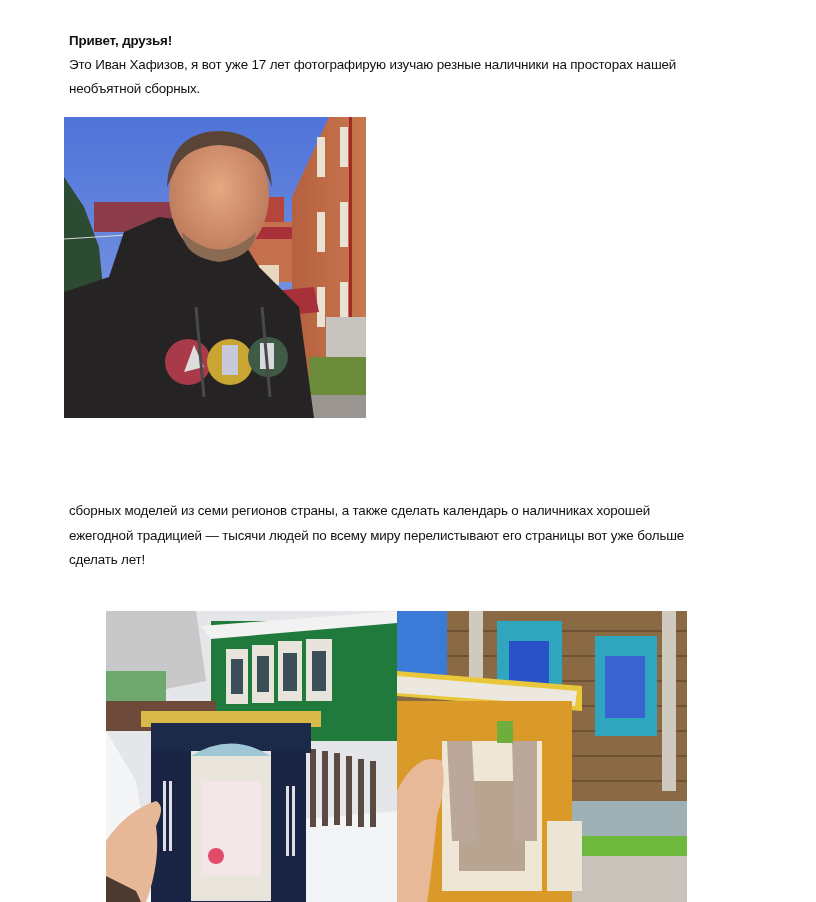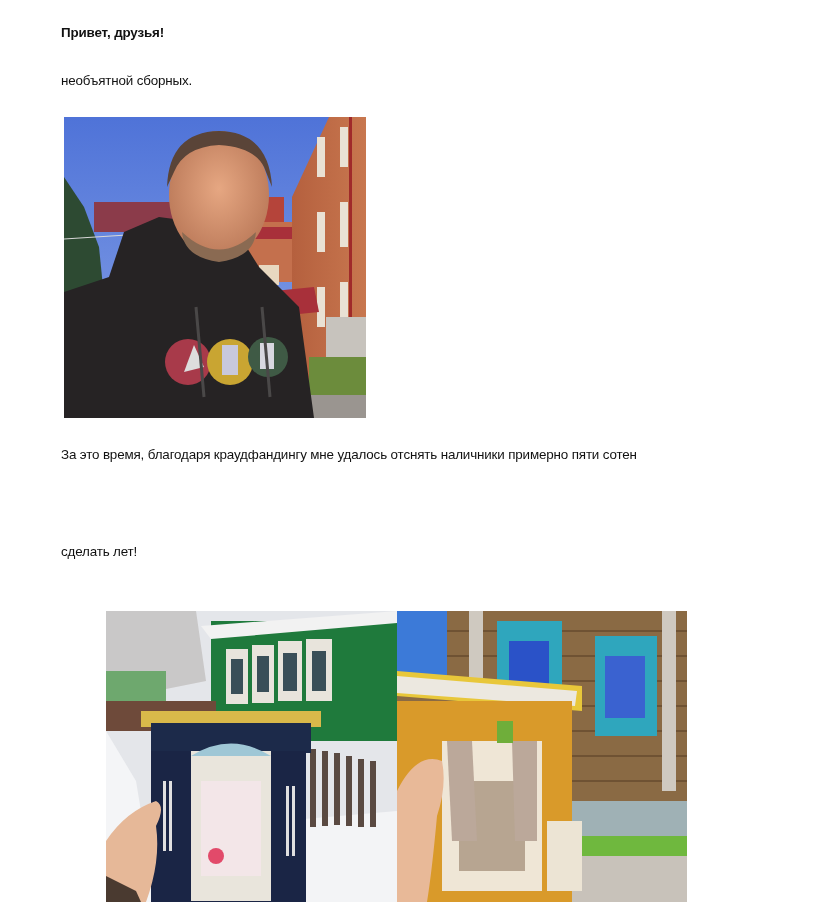--- a/index.html
+++ b/index.html
@@ -3,21 +3,21 @@
 <meta charset="utf-8">
 <style>
   html, body { margin: 0; padding: 0; background: #ffffff; }
   body {
     width: 816px; height: 902px; overflow: hidden; position: relative;
     font-family: "Liberation Sans", sans-serif; color: #111;
   }
   .para {
     position: absolute; left: 61px; width: 700px;
     font-size: 13.4px; line-height: 24.2px; letter-spacing: -0.15px;
-    margin: 0;
+    margin: 8px;
   }
   .greeting { top: 21px; font-weight: bold; }
   .intro { top: 45px; }
   .body2 { top: 443px; }
   .photo {
     position: absolute; left: 64px; top: 117px; width: 302px; height: 301px;
     overflow: hidden;
   }
   .gallery {
     position: absolute; left: 106px; top: 611px; width: 581px; height: 291px;
@@ -27,21 +27,21 @@
   .gal-left { width: 291px; }
   .gal-right { width: 290px; }
   svg { display: block; }
 </style>
 </head>
 <body>
 
 <p class="para greeting">Привет, друзья!</p>
 
 <p class="para intro">
-  <br>
+  <span>Это Иван Хафизов, я вот уже 17 лет фотографирую изучаю резные наличники на просторах нашей</span><br>
   <span>необъятной сборных.</span>
 </p>
 
 <div class="photo" title="Портрет автора">
   <svg width="302" height="301" viewBox="0 0 302 301">
     <defs>
       <linearGradient id="sky" x1="0" y1="0" x2="0" y2="1">
         <stop offset="0" stop-color="#4f73d8"></stop>
         <stop offset="1" stop-color="#8aa5e8"></stop>
       </linearGradient>
@@ -91,24 +91,24 @@
     <rect x="158" y="228" width="16" height="30" fill="#c8c8dc"></rect>
     <rect x="196" y="226" width="14" height="26" fill="#d8d8e0"></rect>
     <path d="M130 228 L140 250 L120 255 Z" fill="#ddd"></path>
 
     <path d="M132 190 L140 280" stroke="#4a4848" stroke-width="3"></path>
     <path d="M198 190 L206 280" stroke="#4a4848" stroke-width="3"></path>
   </svg>
 </div>
 
 <p class="para body2">
-  <span>За это время, благодаря краудфандингу мне удалось отснять наличники примерно пяти сотен</span><br>
   <br>
   <br>
-  <br>
+  <span>сборных моделей из семи регионов страны, а также сделать календарь о наличниках хорошей</span><br>
+  <span>ежегодной традицией — тысячи людей по всему миру перелистывают его страницы вот уже больше</span><br>
   <span>сделать лет!</span>
 </p>
 
 <div class="gallery">
   <div class="gal-left" title="Сборная модель наличника на фоне зелёного дома зимой">
     <svg width="291" height="291" viewBox="0 0 291 291">
       <rect width="291" height="291" fill="#e4e6ea"></rect>
 
       <path d="M0 0 L90 0 L100 70 L0 90 Z" fill="#b8b4b0" opacity="0.6"></path>
 

